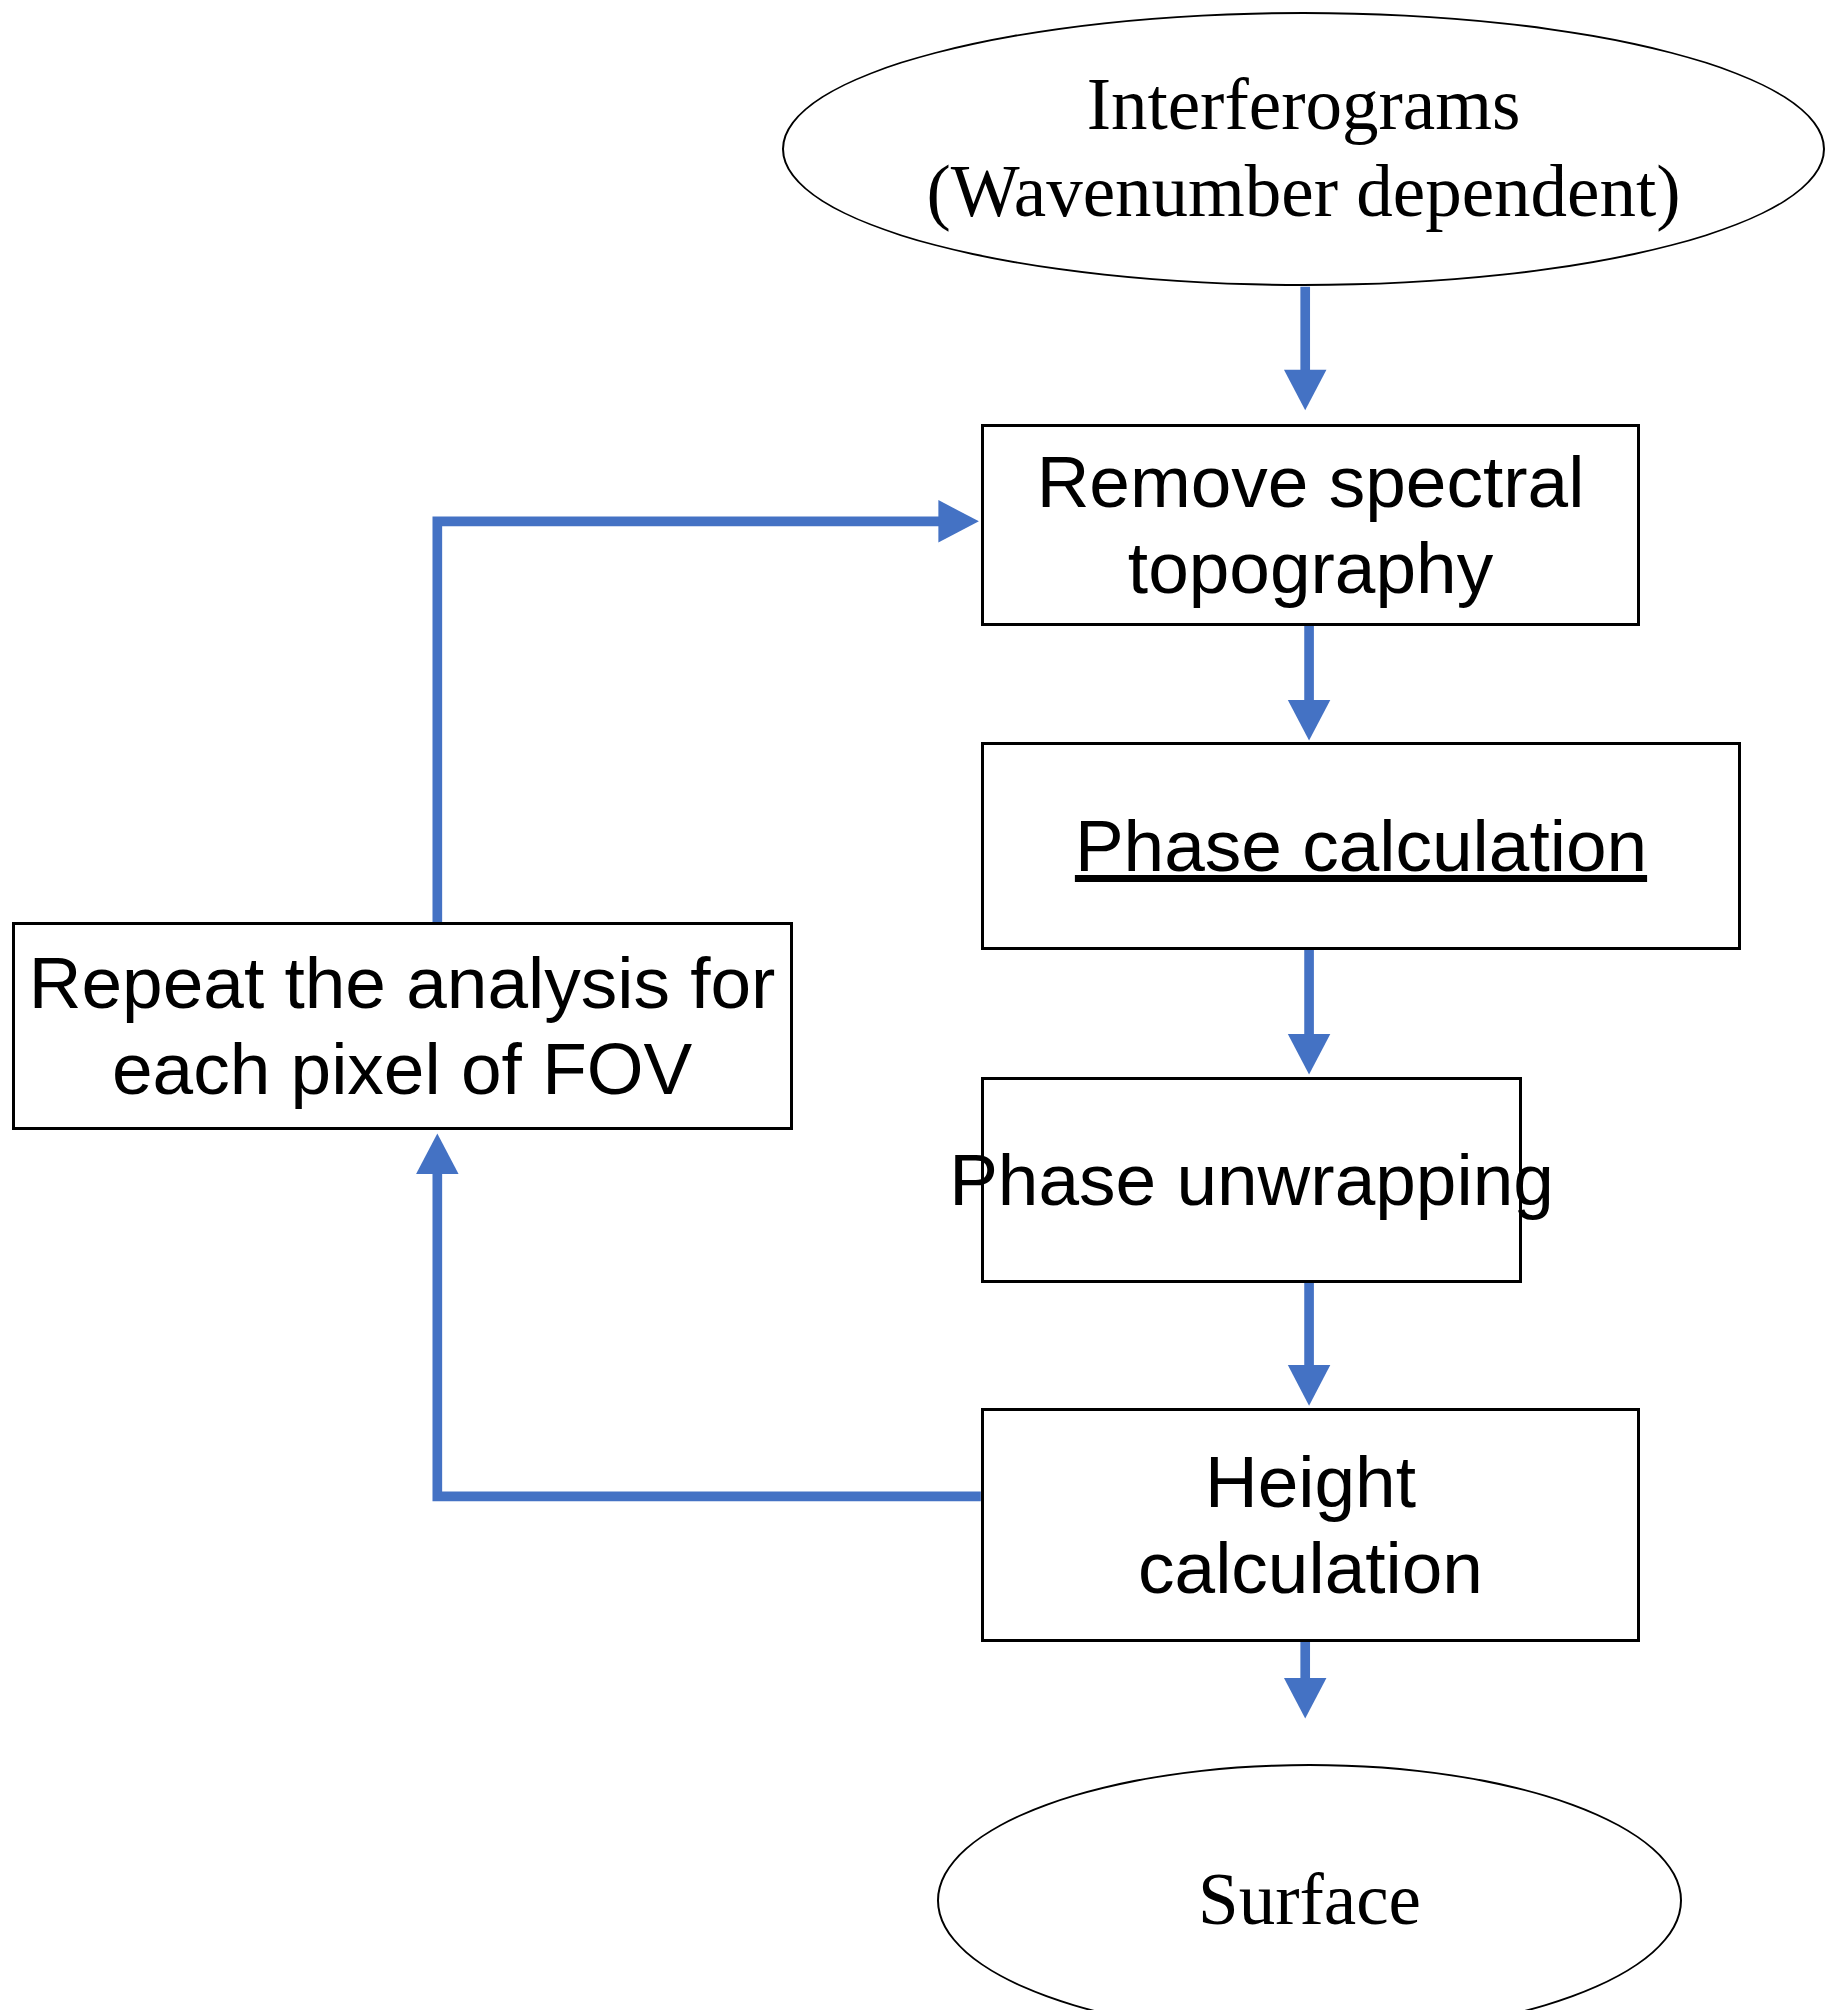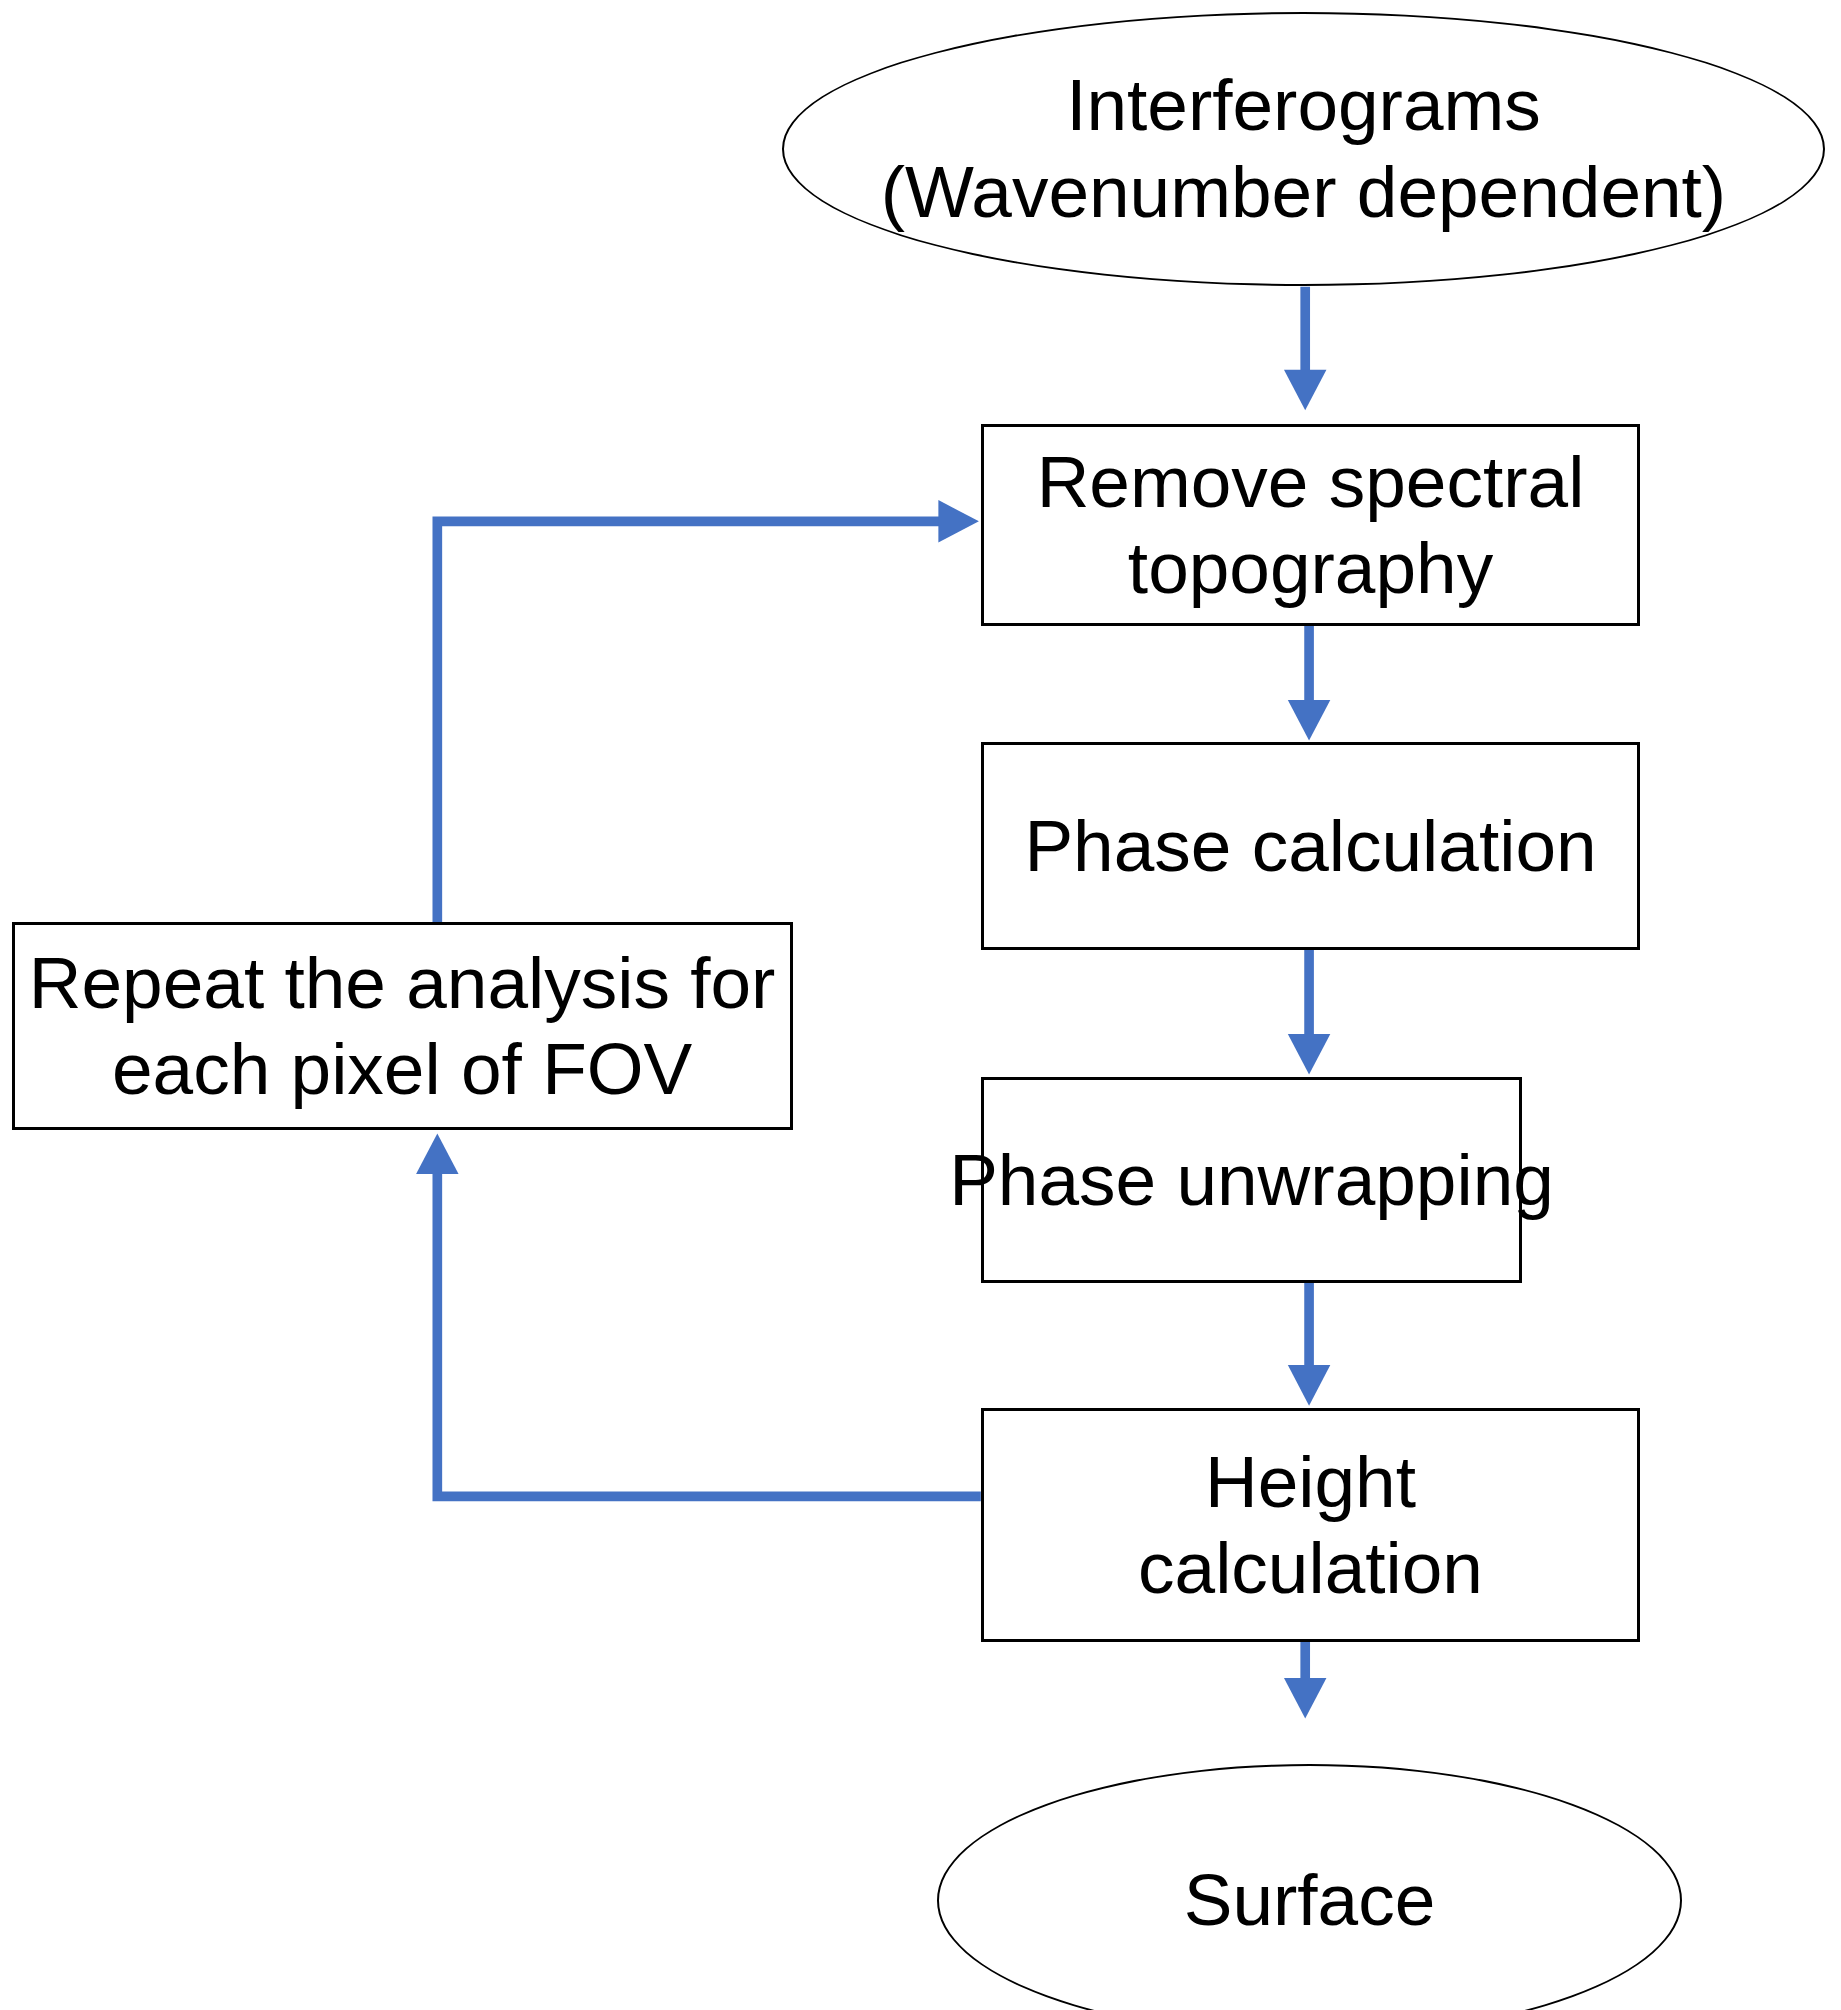--- a/index.html
+++ b/index.html
@@ -30,21 +30,21 @@
   }
   .node {
     position: absolute;
     display: flex;
     align-items: center;
     justify-content: center;
     text-align: center;
     background: #ffffff;
   }
   .node.rect    { border: 3.9px solid #000000; }
-  .node.ellipse { border: 2.9px solid #000000; border-radius: 50%; }
+  .node.ellipse { border: 2.9px solid #000000; border-radius: 50%; font-family: Liberation Serif, serif; }
   .label {
     font-size: 73px;
     line-height: 1.18;
     white-space: nowrap;
   }
 </style>
 </head>
 <body>
 
 <div id="canvas">
@@ -94,21 +94,21 @@
     </div>
   </div>
 
   <div class="node rect" style="left:981px; top:412px; width:659px; height:202px;margin-top:12px;">
     <div class="label">
       <div>Remove spectral</div>
       <div>topography</div>
     </div>
   </div>
 
-  <div class="node rect" style="left:981px; top:742px; width:659px; height:208px;">
+  <div class="node rect" style="left:981px; top:742px; width:760px; height:208px;text-decoration:underline;">
     <div class="label">
       <div>Phase calculation</div>
     </div>
   </div>
 
   <div class="node rect" style="left:981px; top:1077px; width:541px; height:206px;">
     <div class="label">
       <div>Phase unwrapping</div>
     </div>
   </div>

